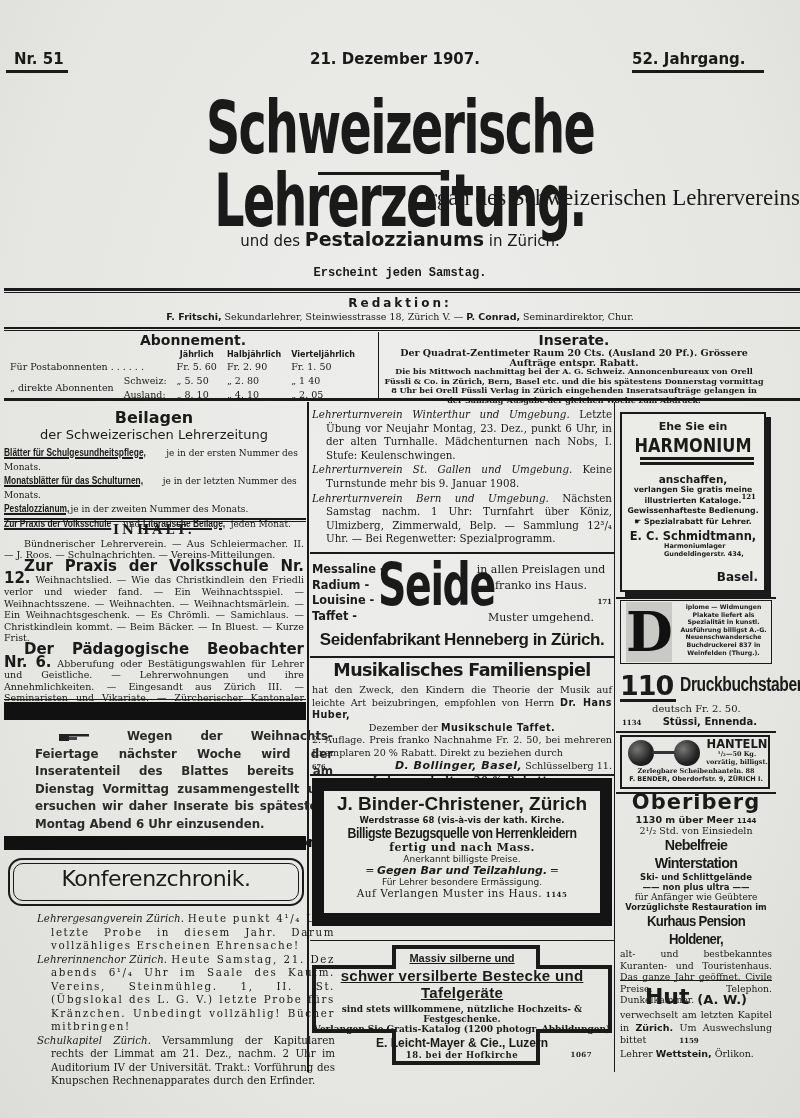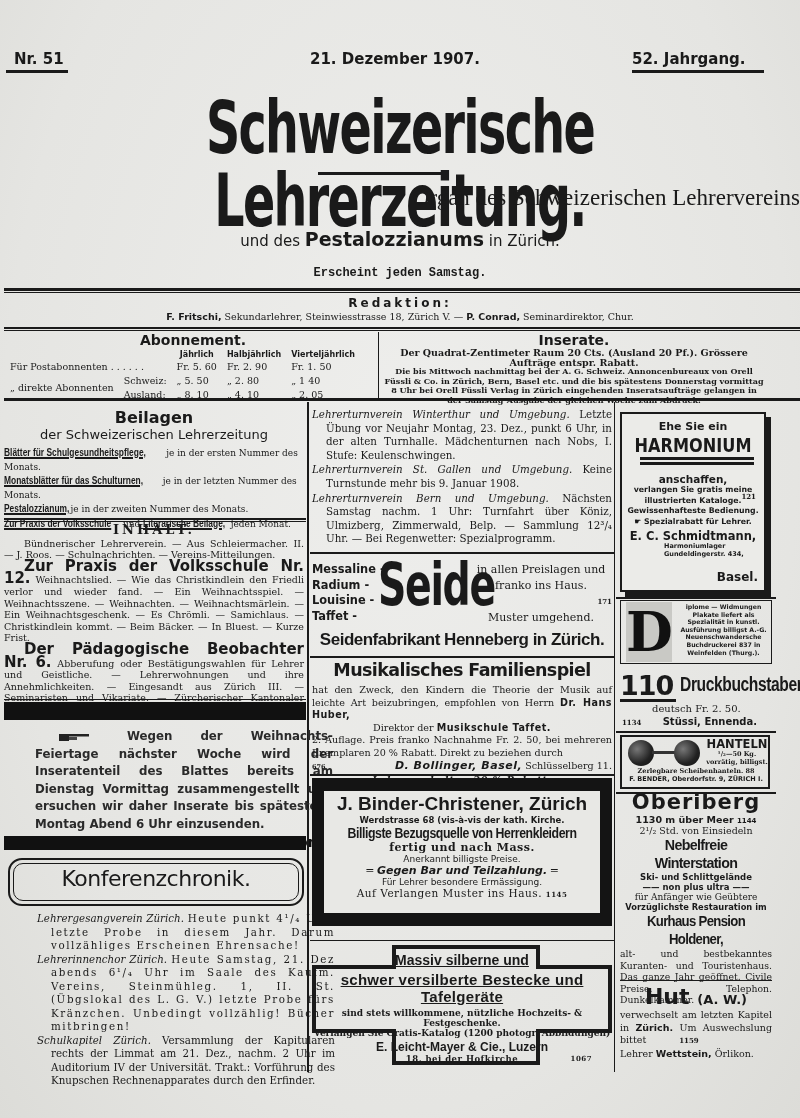--- a/index.html
+++ b/index.html
@@ -81,21 +81,21 @@
   .binder .t2 { font-family:"DejaVu Sans",sans-serif; font-weight:bold; font-size: 8.5px; }
   .binder .t3 { font-family:"Liberation Sans",sans-serif; font-weight:bold; font-size: 14.5px; letter-spacing: -0.5px; transform: scaleX(0.85); }
   .binder .t4 { font-family:"DejaVu Serif",serif; font-weight:bold; font-size: 11px; letter-spacing: 0.5px; }
   .binder .t5 { font-family:"DejaVu Sans",sans-serif; font-size: 9px; }
   .binder .t6 { font-family:"DejaVu Sans",sans-serif; font-weight:bold; font-style:italic; font-size: 11px; }
   .binder .t7 { font-family:"DejaVu Sans",sans-serif; font-size: 9px; }
   .binder .t8 { font-family:"DejaVu Serif",serif; font-size: 10.5px; letter-spacing: 0.5px; }
 
   .silver-frame { left: 312px; top: 945px; width: 300px; height: 120px; }
   .silver-text { left: 312px; width: 300px; top: 952px; text-align: center; }
-  .silver-text .s1 { font-family:"Liberation Sans",sans-serif; font-weight:bold; font-size: 14px; text-decoration: underline; }
+  .silver-text .s1 { font-family:"Liberation Sans",sans-serif; font-weight:bold; font-size: 11px; text-decoration: underline; }
   .silver-text .s2 { font-family:"Liberation Sans",sans-serif; font-weight:bold; font-size: 15px; text-decoration: underline; margin-top: 3px; letter-spacing: 0.3px; }
   .silver-text .s3 { font-size: 9px; font-weight: bold; margin-top: 3px; }
   .silver-text .s4 { font-size: 9px; font-weight: bold; }
   .silver-text .s5 { font-family:"Liberation Sans",sans-serif; font-weight:bold; font-size: 12px; margin-top: 2px; }
   .silver-text .s6 { font-size: 8.5px; font-weight: bold; letter-spacing: 0.5px; }
 
   
   .harm { left: 620px; top: 412px; width: 146px; height: 180px; border: 2px solid #1a1a1a; box-shadow: 5px 5px 0 #1a1a1a; text-align:center; background: #ebebe8; }
   .harm .e1 { font-family:"DejaVu Sans",sans-serif; font-weight:bold; font-size: 11px; margin-top: 6px; }
   .harm .e2 { font-family:"DejaVu Sans",sans-serif; font-weight:bold; font-size: 19px; letter-spacing: 0; transform: scaleX(0.85); margin-top: 1px; }
@@ -275,21 +275,21 @@
     <div>in allen Preislagen und franko ins Haus.</div>
     <div style="text-align:right; font-size:7px; font-weight:bold;">171</div>
     <div>Muster umgehend.</div>
   </div>
   <div class="abs seide-bottom">Seidenfabrikant Henneberg in Zürich.</div>
   <div class="rule" style="left:310px; top:656px; width:304px; height:2px;"></div>
 
   <div class="abs musik-title">Musikalisches Familienspiel</div>
   <div class="abs musik">
     <div><span>hat den Zweck, den Kindern die Theorie der Musik auf leichte Art beizubringen, empfohlen von Herrn</span> <span class="xb">Dr. Hans Huber,</span></div>
-    <div class="c"><span>Direktor der</span> <span class="xb">Musikschule Taffet.</span></div>
+    <div class="c"><span>Dezember der</span> <span class="xb">Musikschule Taffet.</span></div>
     <div>2. Auflage. Preis franko Nachnahme Fr. 2. 50, bei mehreren Exemplaren 20 % Rabatt. Direkt zu beziehen durch</div>
     <div style="display:flex; justify-content:space-between; align-items:baseline;">
       <span style="font-size:6.5px; font-weight:bold;">676</span>
       <span><span class="xb i" style="font-size:11px;">D. Bollinger, Basel,</span> <span>Schlüsselberg 11.</span></span>
     </div>
     <div class="c" style="margin-top:1px;"><span style="display:inline-block; width:36px; height:2px; background:#1a1a1a; vertical-align:middle;"></span> <span class="i b" style="letter-spacing:0.8px;">Lehrer erhalten 30 % Rabatt.</span> <span style="display:inline-block; width:36px; height:2px; background:#1a1a1a; vertical-align:middle;"></span></div>
   </div>
   <div class="rule" style="left:310px; top:774px; width:304px; height:2px;"></div>
 
   <div class="abs binder">

